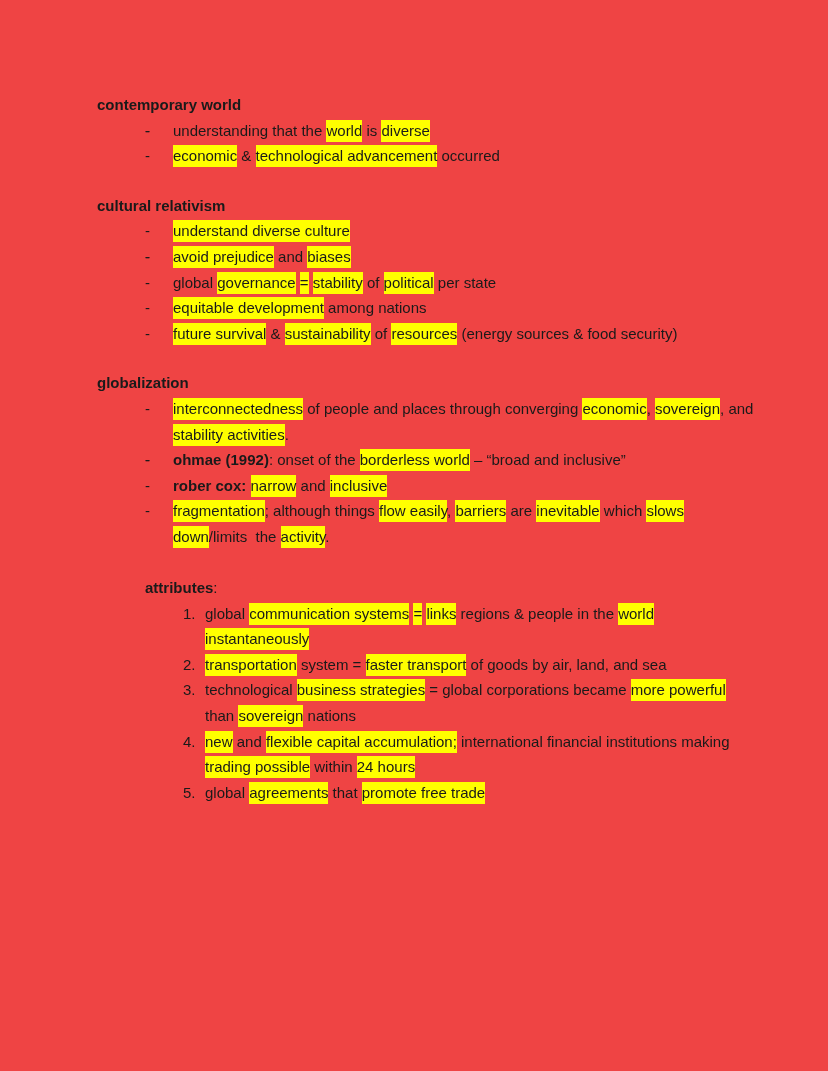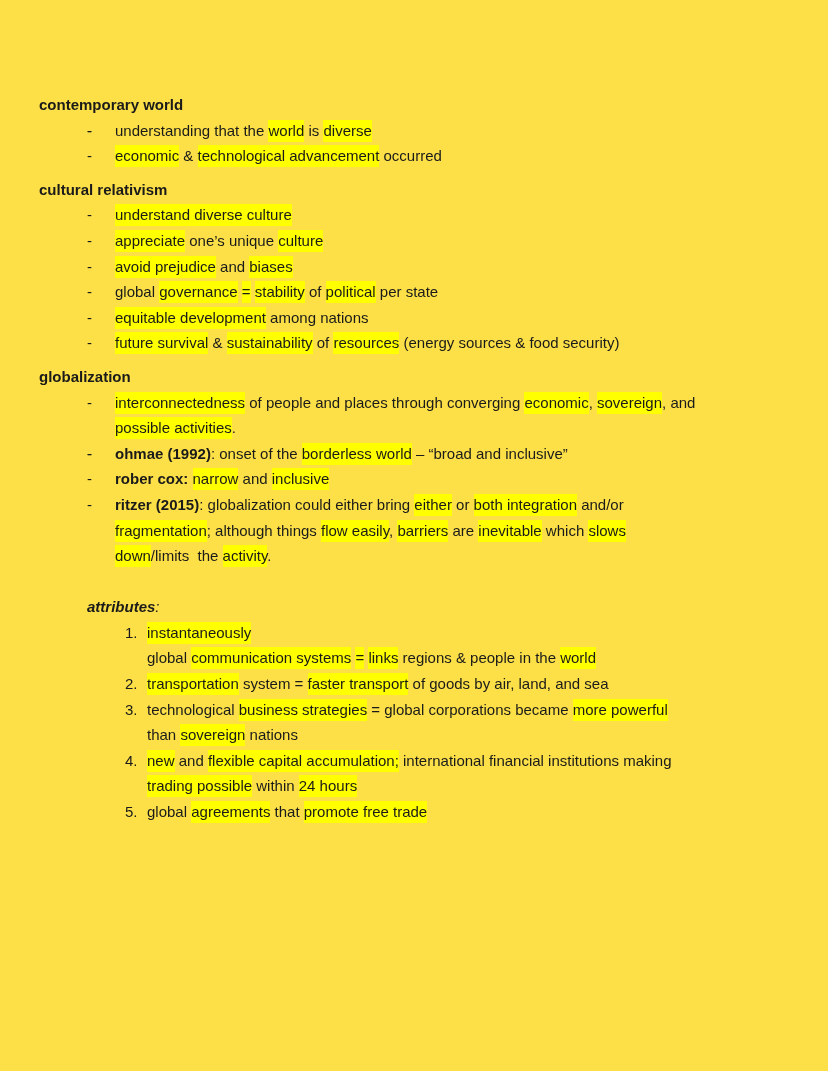--- a/index.html
+++ b/index.html
@@ -12,37 +12,37 @@
     height: 1071px;
     overflow: hidden;
     font-family: "Liberation Sans", sans-serif;
     font-size: 15px;
     color: #1a1a1a;
   }
   .page {
     box-sizing: border-box;
     width: 828px;
     height: 1071px;
-    padding: 92px 97px 0 39px;
-    background: #fde047;
+    padding: 92px 97px 0 97px;
+    background: #ef4444;
   }
   .block {
     position: relative;
   }
   .line {
     line-height: 25.6px;
     min-height: 25.6px;
     white-space: pre;
   }
   .block.heading .line,
   .block.sub .b {
     font-weight: 700;
   }
-  .block.heading { margin-top: 8px; }
-  .block.sub     { margin-top: 25.6px; padding-left: 48px; font-style: italic; }
+  .block.heading { margin-top: 24px; }
+  .block.sub     { margin-top: 25.6px; padding-left: 48px; }
   .block.first   { margin-top: 0; }
   .block.dash { padding-left: 76px; }
   .block.dash > .marker { position: absolute; left: 48px; top: 0; line-height: 25.6px; }
   .block.num  { padding-left: 108px; }
   .block.num  > .marker { position: absolute; left: 86px; top: 0; line-height: 25.6px; }
   .b  { font-weight: 700; }
   .hl {
     background: #ffff00;
     padding: 2px 0 3px 0;
   }
@@ -77,23 +77,20 @@
       </div>
     </div>
     <div class="block dash">
       <span class="marker">-</span>
       <div class="text">
         <div class="line"><span class="hl ">understand diverse culture</span></div>
       </div>
     </div>
     <div class="block dash">
       <span class="marker">-</span>
-      <div class="text">
-        <div class="line"><span class="hl ">appreciate</span><span class=""> one’s unique </span><span class="hl ">culture</span></div>
-      </div>
     </div>
     <div class="block dash">
       <span class="marker">-</span>
       <div class="text">
         <div class="line"><span class="hl ">avoid prejudice</span><span class=""> and </span><span class="hl ">biases</span></div>
       </div>
     </div>
     <div class="block dash">
       <span class="marker">-</span>
       <div class="text">
@@ -114,56 +111,55 @@
     </div>
     <div class="block heading">
       <div class="text">
         <div class="line"><span class="b">globalization</span></div>
       </div>
     </div>
     <div class="block dash">
       <span class="marker">-</span>
       <div class="text">
         <div class="line"><span class="hl ">interconnectedness</span><span class=""> of people and places through converging </span><span class="hl ">economic</span><span class="">, </span><span class="hl ">sovereign</span><span class="">, and</span></div>
-        <div class="line"><span class="hl ">possible activities</span><span class="">.</span></div>
+        <div class="line"><span class="hl ">stability activities</span><span class="">.</span></div>
       </div>
     </div>
     <div class="block dash">
       <span class="marker">-</span>
     </div>
     <div class="block dash">
       <span class="marker">-</span>
       <div class="text">
         <div class="line"><span class="b">ohmae (1992)</span><span class="">: onset of the </span><span class="hl ">borderless world</span><span class=""> – “broad and inclusive”</span></div>
       </div>
     </div>
     <div class="block dash">
       <span class="marker">-</span>
       <div class="text">
         <div class="line"><span class="b">rober cox:</span><span class=""> </span><span class="hl ">narrow</span><span class=""> and </span><span class="hl ">inclusive</span></div>
       </div>
     </div>
     <div class="block dash">
       <span class="marker">-</span>
       <div class="text">
-        <div class="line"><span class="b">ritzer (2015)</span><span class="">: globalization could either bring </span><span class="hl ">either</span><span class=""> or </span><span class="hl ">both integration</span><span class=""> and/or</span></div>
         <div class="line"><span class="hl ">fragmentation</span><span class="">; although things </span><span class="hl ">flow easily</span><span class="">, </span><span class="hl ">barriers</span><span class=""> are </span><span class="hl ">inevitable</span><span class=""> which </span><span class="hl ">slows</span></div>
         <div class="line"><span class="hl ">down</span><span class="">/limits  the </span><span class="hl ">activity</span><span class="">.</span></div>
       </div>
     </div>
     <div class="block sub">
       <div class="text">
         <div class="line"><span class="b">attributes</span><span class="">:</span></div>
       </div>
     </div>
     <div class="block num">
       <span class="marker">1.</span>
       <div class="text">
+        <div class="line"><span class="">global </span><span class="hl ">communication systems</span><span class=""> </span><span class="hl ">=</span><span class=""> </span><span class="hl ">links</span><span class=""> regions &amp; people in the </span><span class="hl ">world</span></div>
         <div class="line"><span class="hl ">instantaneously</span></div>
-        <div class="line"><span class="">global </span><span class="hl ">communication systems</span><span class=""> </span><span class="hl ">=</span><span class=""> </span><span class="hl ">links</span><span class=""> regions &amp; people in the </span><span class="hl ">world</span></div>
       </div>
     </div>
     <div class="block num">
       <span class="marker">2.</span>
       <div class="text">
         <div class="line"><span class="hl ">transportation</span><span class=""> system = </span><span class="hl ">faster transport</span><span class=""> of goods by air, land, and sea</span></div>
       </div>
     </div>
     <div class="block num">
       <span class="marker">3.</span>

